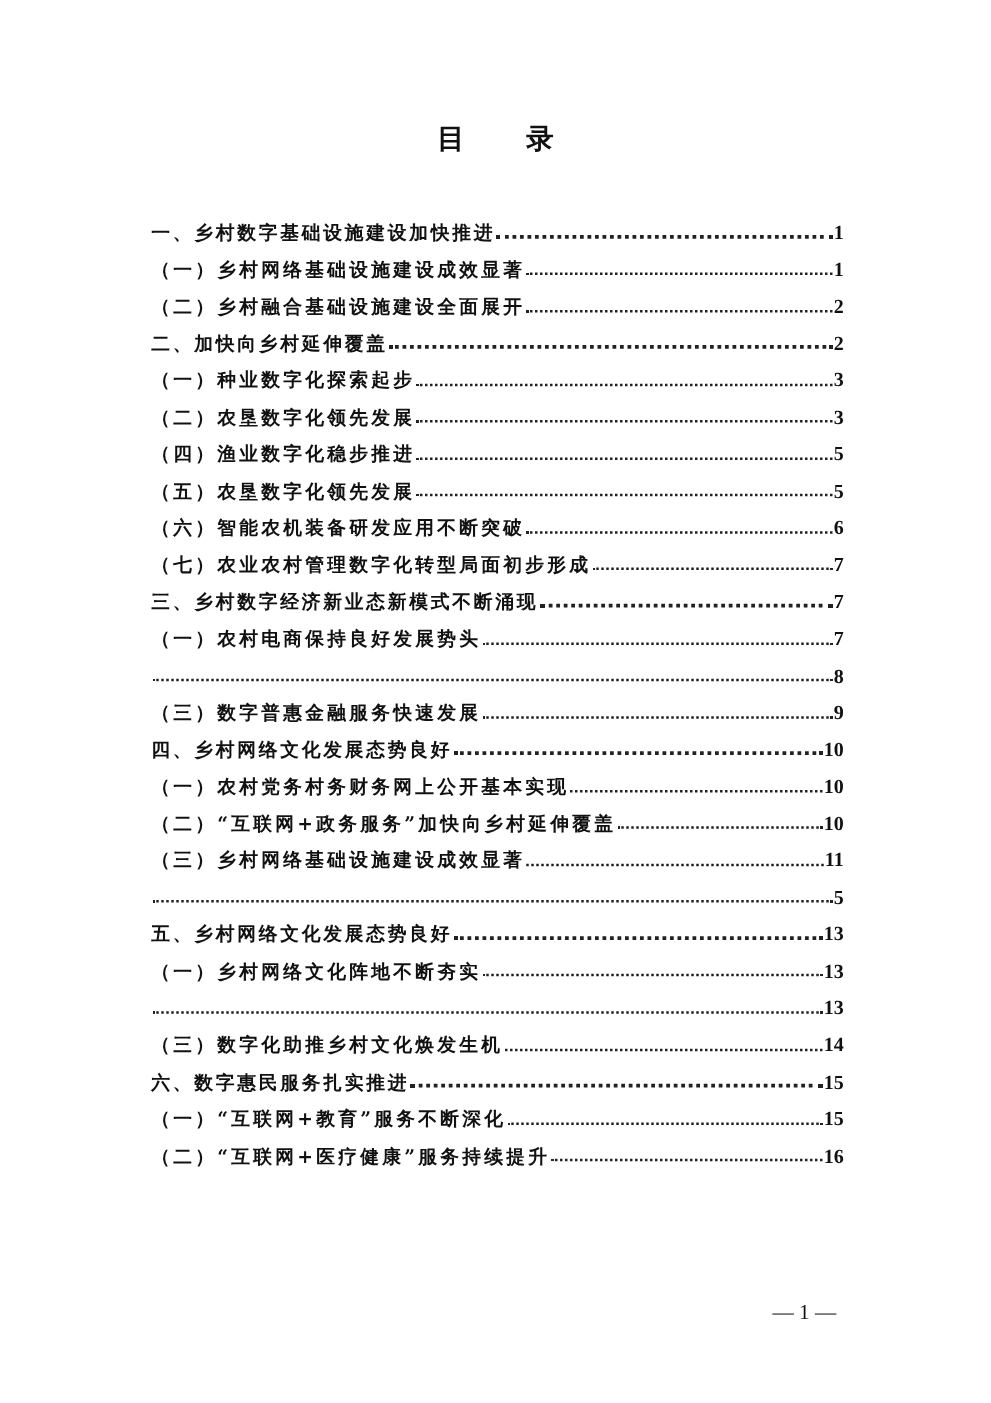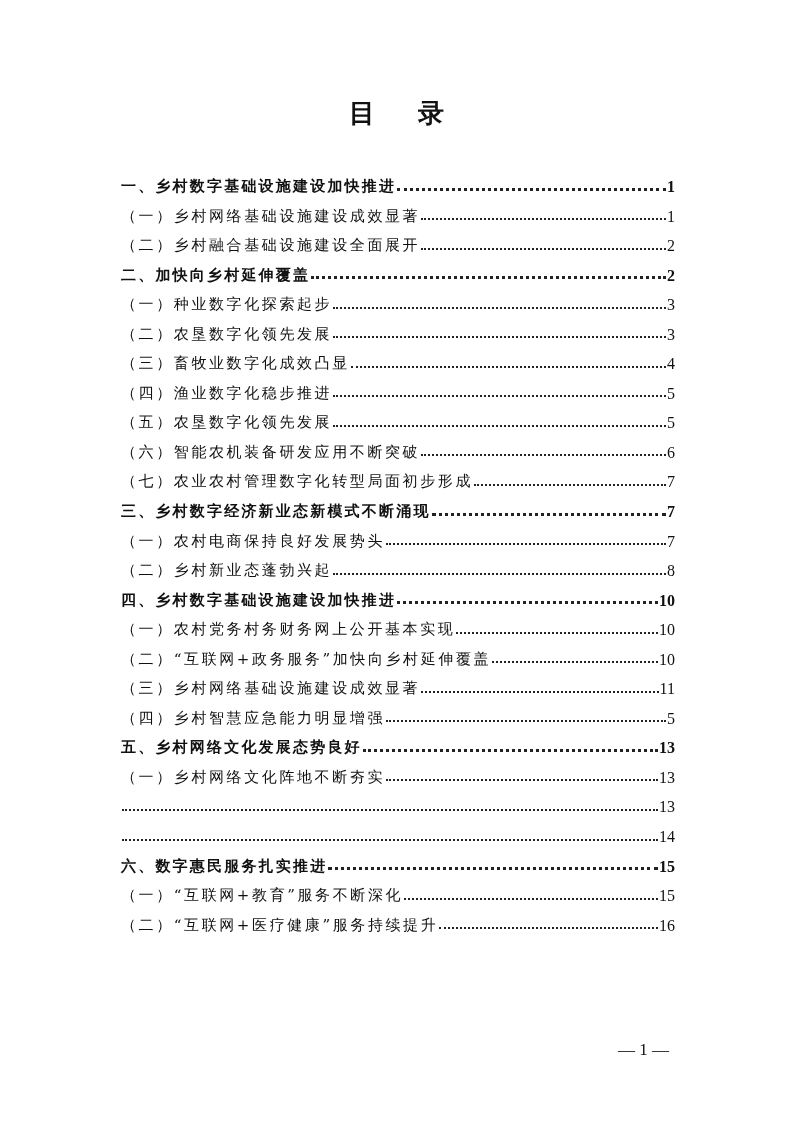--- a/index.html
+++ b/index.html
@@ -1,25 +1,25 @@
 <!DOCTYPE html>
 <html><head>
 <meta charset="utf-8">
 <style>
   html, body { margin: 0; padding: 0; background: #ffffff; }
   body { width: 793px; height: 1122px; position: relative; overflow: hidden;
          font-family: "DejaVu Serif", "Liberation Serif", serif; color: #111; }
   .title { position: absolute; top: 96px; left: 0; width: 793px; text-align: center;
-           font-family: Liberation Sans, sans-serif; font-weight: bold; font-size: 26px;
+           font-family: Liberation Mono, monospace; font-weight: bold; font-size: 22px;
            letter-spacing: 18px; padding-left: 18px; box-sizing: border-box; }
   .toc { position: absolute; top: 172px; left: 121px; width: 554px; }
   .row { display: flex; align-items: flex-start; height: 29.56px; line-height: 29.56px;
          font-size: 15px; white-space: nowrap; }
   .row.lvl1 { font-weight: bold; font-family: "DejaVu Sans", sans-serif; }
-  .row.lvl2 { padding-left: 0; }
+  .row.lvl2 { padding-left: 0; font-weight: bold; }
   .label { letter-spacing: 2.6px; flex: 0 0 auto; }
   .row.lvl1 .label { letter-spacing: 2.2px; }
   .dots { flex: 1 1 auto; overflow: hidden; margin: 0 1px; position: relative; top: -3px;
           border-bottom: 2px dotted #222; height: 0; align-self: flex-end; margin-bottom: 8px; }
   .row.lvl1 .dots { border-bottom-width: 3px; }
   .page { flex: 0 0 auto; font-family: "Liberation Serif", serif; font-size: 16px; }
   .row.lvl1 .page { font-weight: bold; }
   .footer { position: absolute; top: 1040px; left: 618px; font-family: "Liberation Serif", serif;
             font-size: 17px; }
 </style>
@@ -53,25 +53,20 @@
       <span class="label">（一）种业数字化探索起步</span>
       <span class="dots"></span>
       <span class="page">3</span>
     </div>
     <div class="row lvl2">
       <span class="label">（二）农垦数字化领先发展</span>
       <span class="dots"></span>
       <span class="page">3</span>
     </div>
     <div class="row lvl2">
-      <span class="label">（三）畜牧业数字化成效凸显</span>
-      <span class="dots"></span>
-      <span class="page">4</span>
-    </div>
-    <div class="row lvl2">
       <span class="label">（四）渔业数字化稳步推进</span>
       <span class="dots"></span>
       <span class="page">5</span>
     </div>
     <div class="row lvl2">
       <span class="label">（五）农垦数字化领先发展</span>
       <span class="dots"></span>
       <span class="page">5</span>
     </div>
     <div class="row lvl2">
@@ -88,64 +83,68 @@
       <span class="label">三、乡村数字经济新业态新模式不断涌现</span>
       <span class="dots"></span>
       <span class="page">7</span>
     </div>
     <div class="row lvl2">
       <span class="label">（一）农村电商保持良好发展势头</span>
       <span class="dots"></span>
       <span class="page">7</span>
     </div>
     <div class="row lvl2">
-      <span class="label">（二）乡村新业态蓬勃兴起</span>
       <span class="dots"></span>
       <span class="page">8</span>
     </div>
+    <div class="row lvl2">
+      <span class="label">（三）数字普惠金融服务快速发展</span>
+      <span class="dots"></span>
+      <span class="page">9</span>
+    </div>
     <div class="row lvl1">
-      <span class="label">四、乡村数字基础设施建设加快推进</span>
+      <span class="label">四、乡村网络文化发展态势良好</span>
       <span class="dots"></span>
       <span class="page">10</span>
     </div>
     <div class="row lvl2">
       <span class="label">（一）农村党务村务财务网上公开基本实现</span>
       <span class="dots"></span>
       <span class="page">10</span>
     </div>
     <div class="row lvl2">
       <span class="label">（二）“互联网+政务服务”加快向乡村延伸覆盖</span>
       <span class="dots"></span>
       <span class="page">10</span>
     </div>
     <div class="row lvl2">
       <span class="label">（三）乡村网络基础设施建设成效显著</span>
       <span class="dots"></span>
       <span class="page">11</span>
     </div>
     <div class="row lvl2">
-      <span class="label">（四）乡村智慧应急能力明显增强</span>
       <span class="dots"></span>
       <span class="page">5</span>
     </div>
     <div class="row lvl1">
       <span class="label">五、乡村网络文化发展态势良好</span>
       <span class="dots"></span>
       <span class="page">13</span>
     </div>
     <div class="row lvl2">
       <span class="label">（一）乡村网络文化阵地不断夯实</span>
       <span class="dots"></span>
       <span class="page">13</span>
     </div>
     <div class="row lvl2">
       <span class="dots"></span>
       <span class="page">13</span>
     </div>
     <div class="row lvl2">
+      <span class="label">（三）数字化助推乡村文化焕发生机</span>
       <span class="dots"></span>
       <span class="page">14</span>
     </div>
     <div class="row lvl1">
       <span class="label">六、数字惠民服务扎实推进</span>
       <span class="dots"></span>
       <span class="page">15</span>
     </div>
     <div class="row lvl2">
       <span class="label">（一）“互联网+教育”服务不断深化</span>

